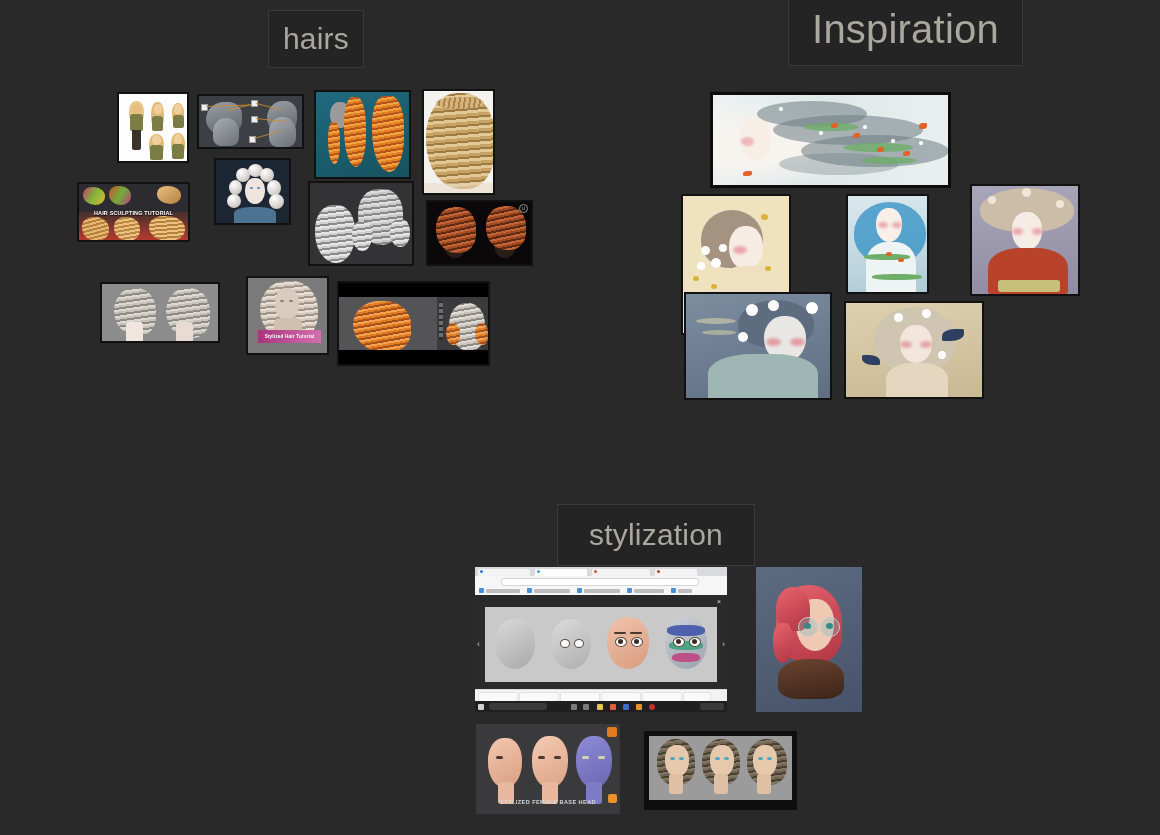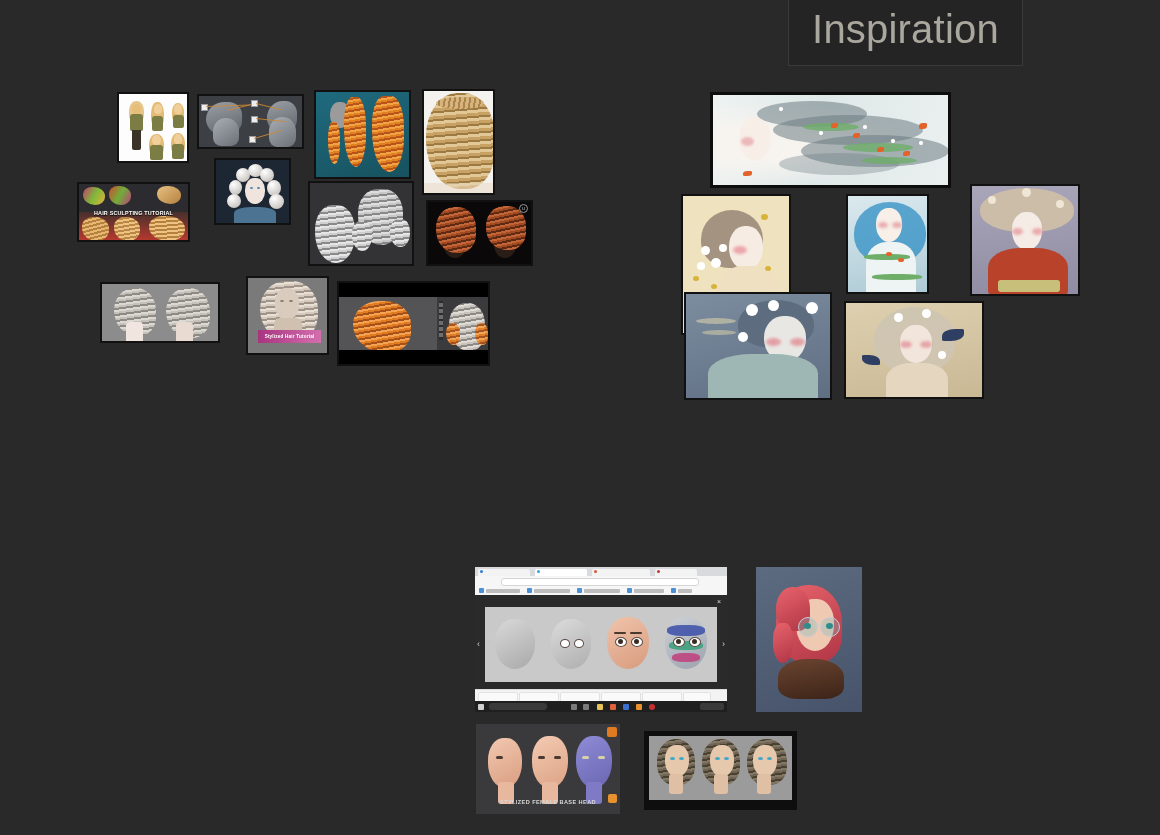--- a/index.html
+++ b/index.html
@@ -188,25 +188,31 @@
     background:repeating-linear-gradient(172deg,#6e6355 0 2px,#49412f 2px 4px,#837763 4px 6px);}
   .h3-eye{position:absolute;border-radius:50%;background:#3fa7c8;}
   .h3-neck{position:absolute;background:#e0c0a4;border-radius:3px;}
   .h3-cap{position:absolute;bottom:2px;font-size:2.6px;color:#8c8c8c;}
 </style>
 </head>
 <body>
 
 <div class="board">
 
+  <div class="label-box label-hairs">
+    <span>hairs</span>
+  </div>
 
   <div class="label-box label-insp">
     <span>Inspiration</span>
   </div>
 
+  <div class="label-box label-styl">
+    <span>stylization</span>
+  </div>
 
   <div class="card fr2" id="img-charsheet">
     <div class="cs-head" style="left:13px;top:10px;width:9px;height:11px;"></div>
     <div class="cs-hair" style="left:10px;top:7px;width:15px;height:22px;opacity:.85;"></div>
     <div class="cs-body" style="left:11px;top:20px;width:13px;height:17px;"></div>
     <div class="cs-leg" style="left:13px;top:36px;width:9px;height:20px;"></div>
 
     <div class="cs-hair" style="left:32px;top:8px;width:13px;height:26px;"></div>
     <div class="cs-body" style="left:33px;top:22px;width:11px;height:15px;"></div>
     <div class="cs-head" style="left:35px;top:10px;width:8px;height:10px;"></div>

